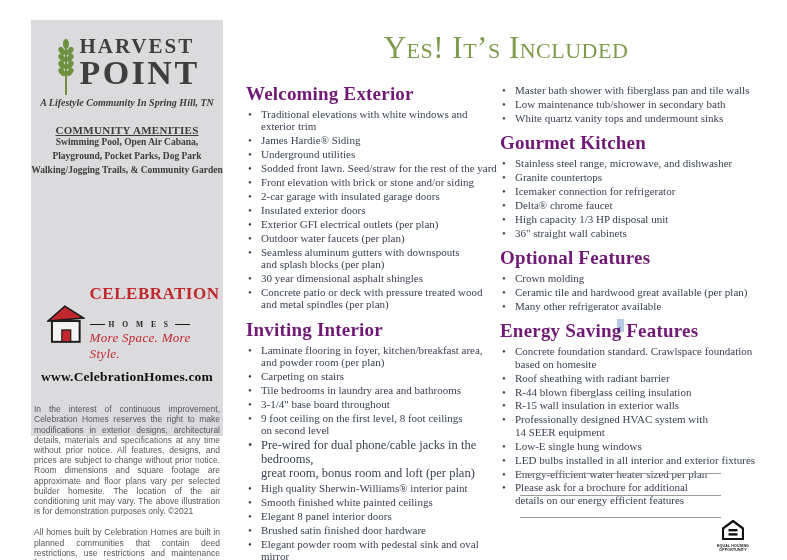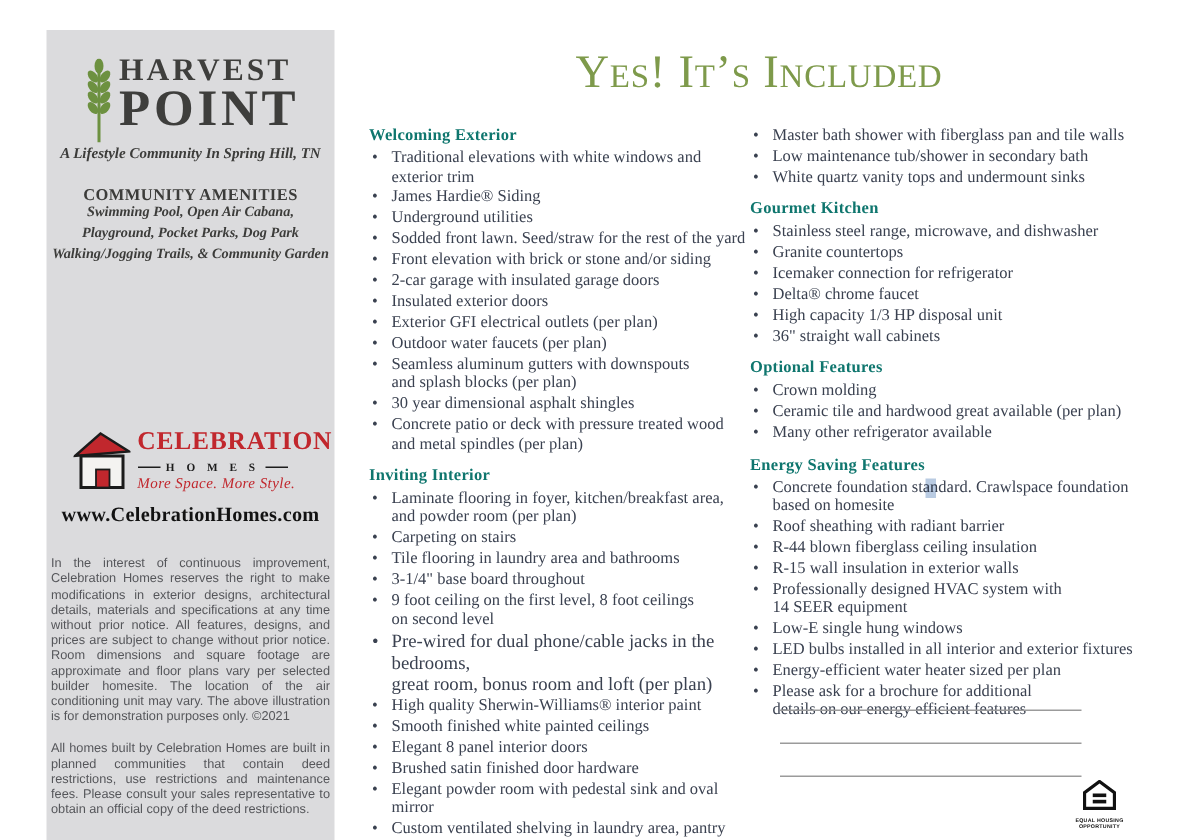--- a/index.html
+++ b/index.html
@@ -1,50 +1,50 @@
 <!DOCTYPE html>
 <html><head>
 <meta charset="utf-8">
 <style>
   html,body{margin:0;padding:0;background:#ffffff;}
   .page{position:relative;width:787px;height:560px;background:#ffffff;overflow:hidden;
         font-family:"Liberation Serif",serif;}
 
   
-  .sidebar{position:absolute;left:31px;top:20px;width:192px;height:540px;
+  .sidebar{position:absolute;left:31px;top:20px;width:192px;height:416px;
            background:#dbdbdd;text-align:center;color:#3c3c3a;}
   .hp-logo{margin-top:16px;display:flex;justify-content:center;align-items:flex-start;}
   .hp-logo svg{margin-top:3px;margin-right:1px;flex:none;}
   .hp-text{text-align:left;color:#3e3e3c;}
   .hp-line1{font-size:21px;font-weight:bold;letter-spacing:2px;line-height:1;}
   .hp-line2{font-size:34px;font-weight:bold;letter-spacing:2.5px;line-height:0.92;font-family:Liberation Serif, serif;}
   .tagline{font-style:italic;font-weight:bold;font-size:10px;margin-top:2px;}
-  .amen-head{font-weight:bold;font-size:11px;margin-top:16px;letter-spacing:0.3px;}
-  .amen-line{font-style:italic;font-weight:bold;font-size:9.5px;line-height:1.45;}
+  .amen-head{font-weight:bold;font-size:11px;margin-top:16px;letter-spacing:0.3px;text-decoration:underline;}
+  .amen-line{font-weight:bold;font-size:9.5px;line-height:1.45;}
   .ch-logo{margin-top:108px;display:flex;justify-content:center;align-items:center;gap:5px;padding-left:16px;}
   .ch-text{text-align:left;}
   .ch-brand{color:#c1272d;font-size:17px;font-weight:bold;letter-spacing:0.5px;line-height:1;}
   .ch-homes{display:flex;align-items:center;gap:4px;color:#1c1c1c;font-size:7.5px;
-            letter-spacing:3px;font-weight:bold;margin-top:5px;}
+            letter-spacing:3px;font-weight:bold;margin-top:18px;}
   .ch-homes .rule{width:15px;height:1px;background:#1c1c1c;flex:none;}
-  .ch-tag{color:#c1272d;font-style:italic;font-size:10px;margin-top:1px;letter-spacing:0.3px;}
+  .ch-tag{color:#c1272d;font-style:italic;font-size:13px;margin-top:1px;letter-spacing:0.3px;}
   .website{font-weight:bold;font-size:13.5px;color:#121212;margin-top:7px;letter-spacing:0.2px;}
   .legal{font-family:"Liberation Sans",sans-serif;font-size:8.5px;line-height:1.2;
          color:#55565a;text-align:justify;margin:19px 3px 0;}
   .legal.second{margin-top:11px;}
 
   
   .main-title{position:absolute;left:246px;top:30px;width:520px;margin:0;text-align:center;
               font-variant:small-caps;font-weight:normal;font-size:31px;color:#7e9a4b;
               letter-spacing:0.5px;}
   .col{position:absolute;top:84px;color:#3a4150;}
   #col-left{left:246px;width:254px;}
   #col-right{left:500px;width:282px;}
   .col section{margin:0 0 9px 0;}
-  .col h3{font-size:11px;margin:0 0 3px 0;color:#0f766e;letter-spacing:0.2px;line-height:1.1;}
+  .col h3{font-size:19px;margin:0 0 3px 0;color:#701a75;letter-spacing:0.2px;line-height:1.1;}
   .item{display:flex;font-size:11px;line-height:1.13;margin-bottom:1.5px;}
   .item .blt{width:13px;flex:none;padding-left:2px;}
   .item .txt{flex:1;white-space:pre-line;}
   .item.lg{font-size:12.5px;}
 
   
   .notes{position:absolute;left:520px;top:462px;width:201px;}
   .note-line{height:0;border-top:1px solid #9b9b9b;margin-top:21px;}
   .note-line:first-child{margin-top:11px;}
   .cursor{position:absolute;left:617px;top:319px;width:7px;height:13px;
@@ -170,21 +170,21 @@
           <span class="blt">•</span>
           <span class="txt">Laminate flooring in foyer, kitchen/breakfast area,
 and powder room (per plan)</span>
         </div>
         <div class="item">
           <span class="blt">•</span>
           <span class="txt">Carpeting on stairs</span>
         </div>
         <div class="item">
           <span class="blt">•</span>
-          <span class="txt">Tile flooring in laundry area and bathrooms</span>
+          <span class="txt">Tile bedrooms in laundry area and bathrooms</span>
         </div>
         <div class="item">
           <span class="blt">•</span>
           <span class="txt">3-1/4" base board throughout</span>
         </div>
         <div class="item">
           <span class="blt">•</span>
           <span class="txt">9 foot ceiling on the first level, 8 foot ceilings
 on second level</span>
         </div>

